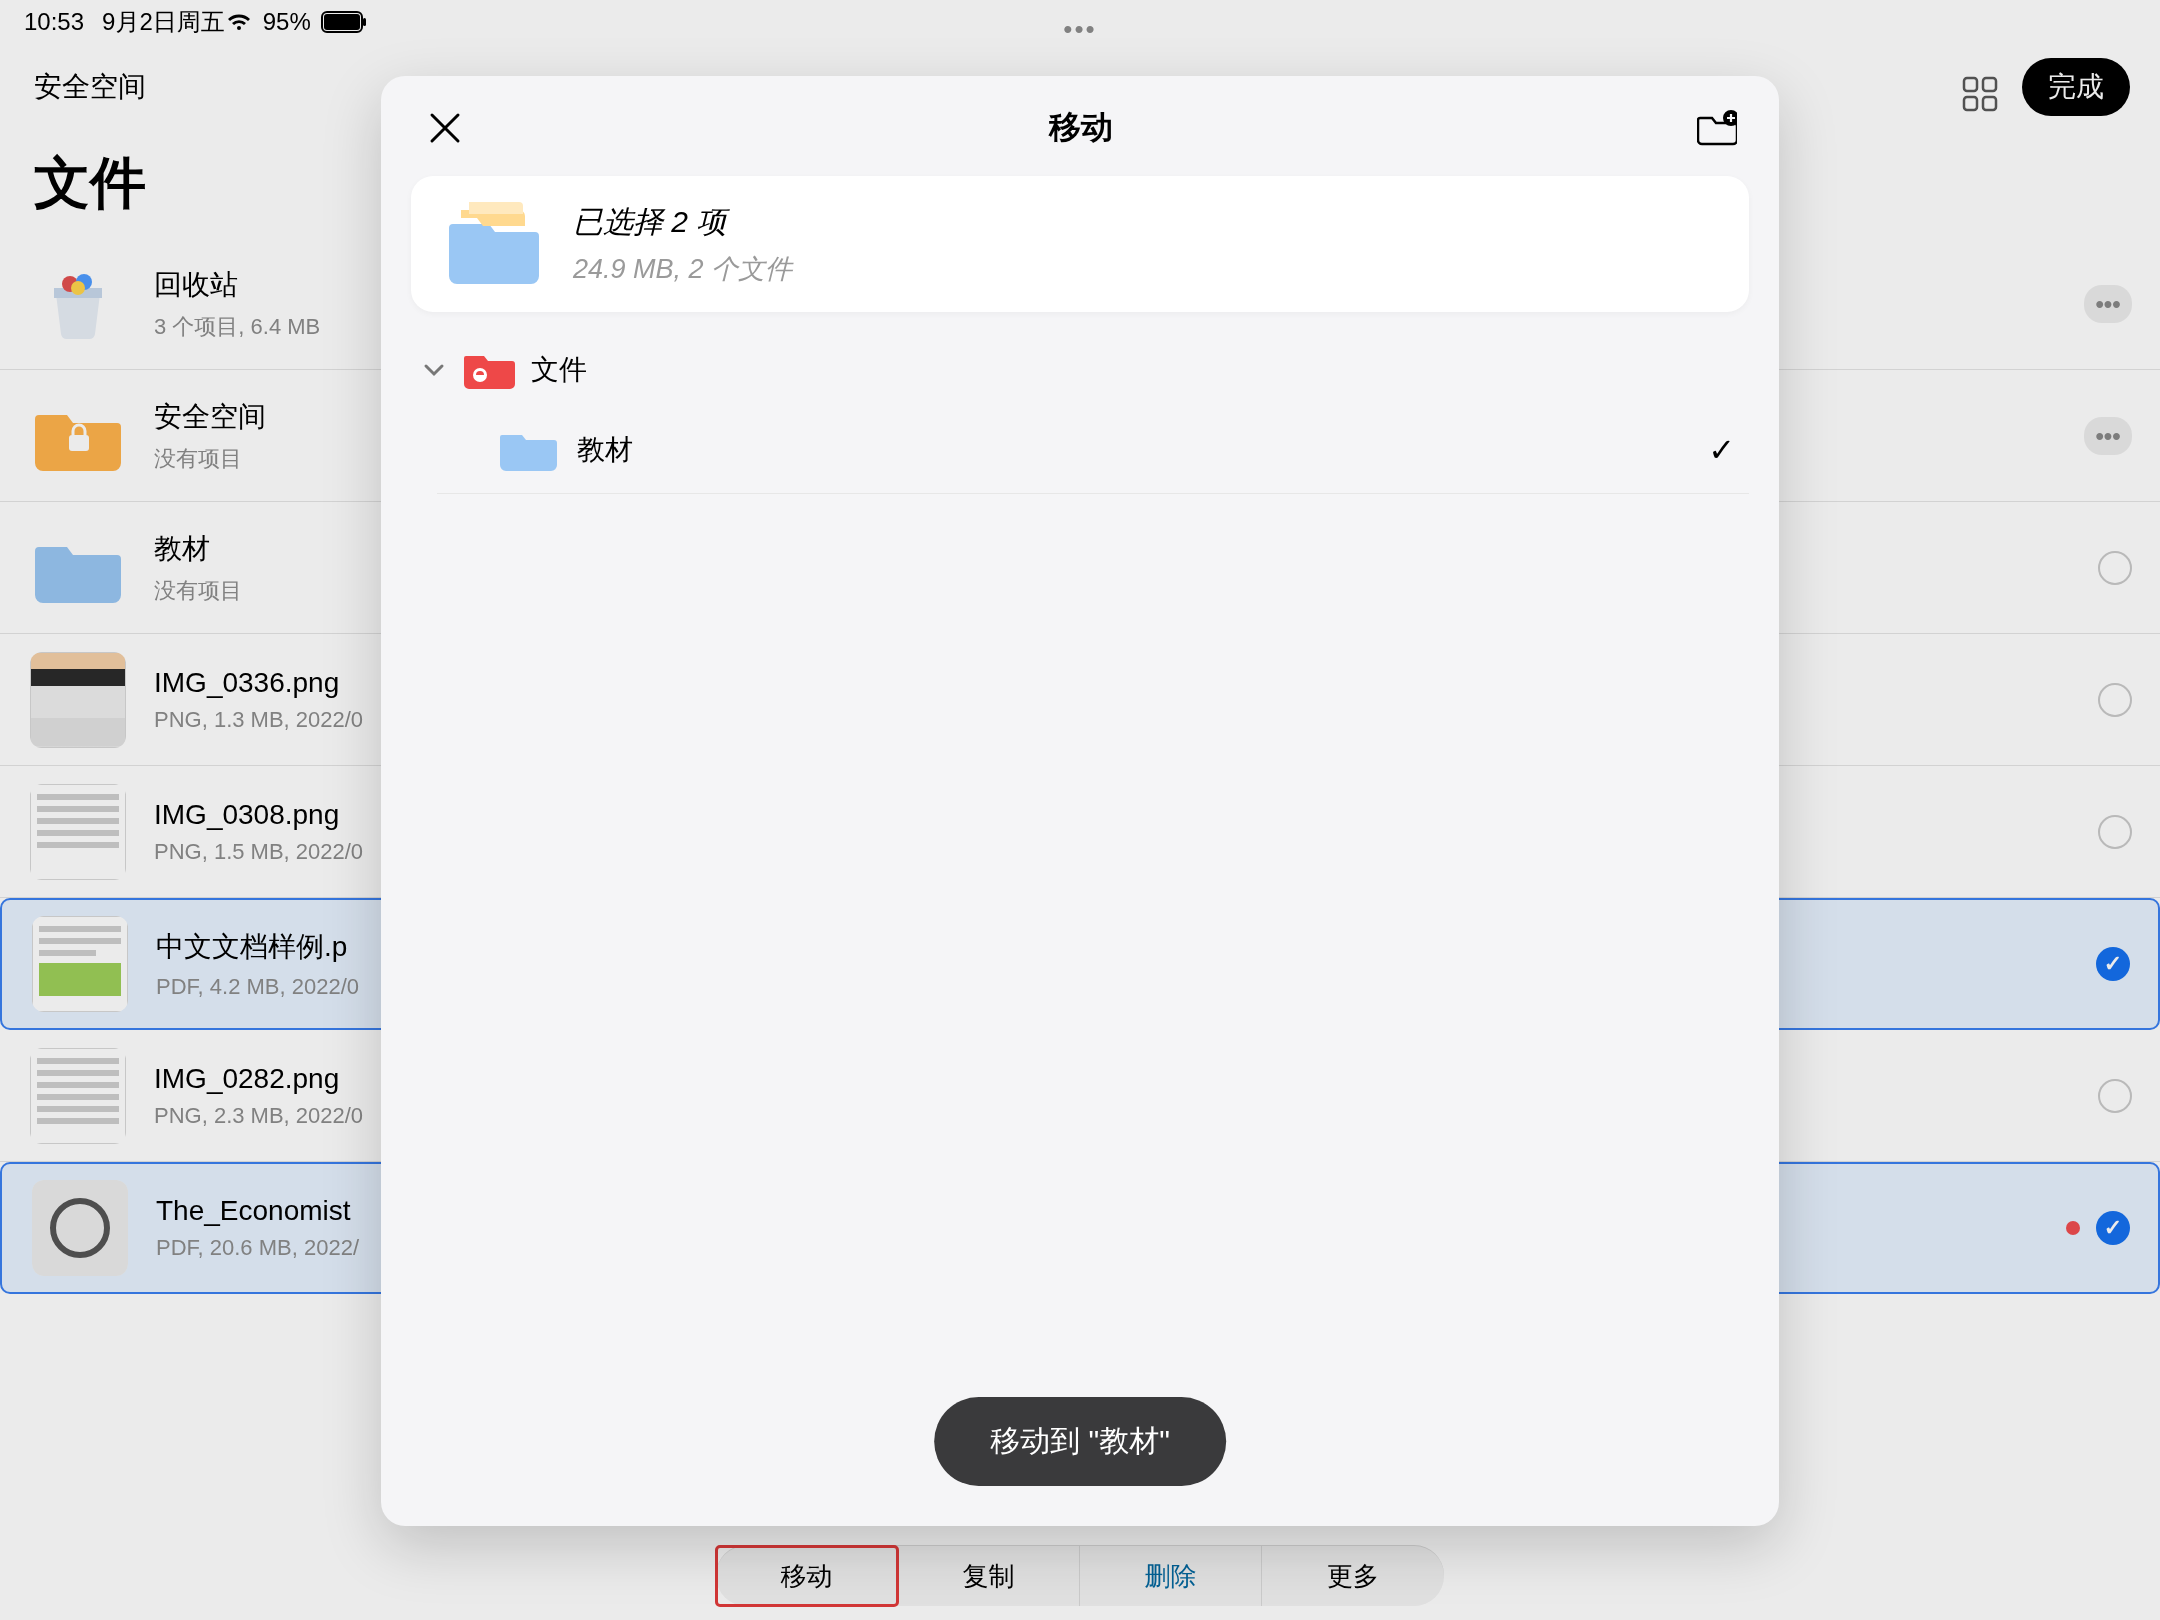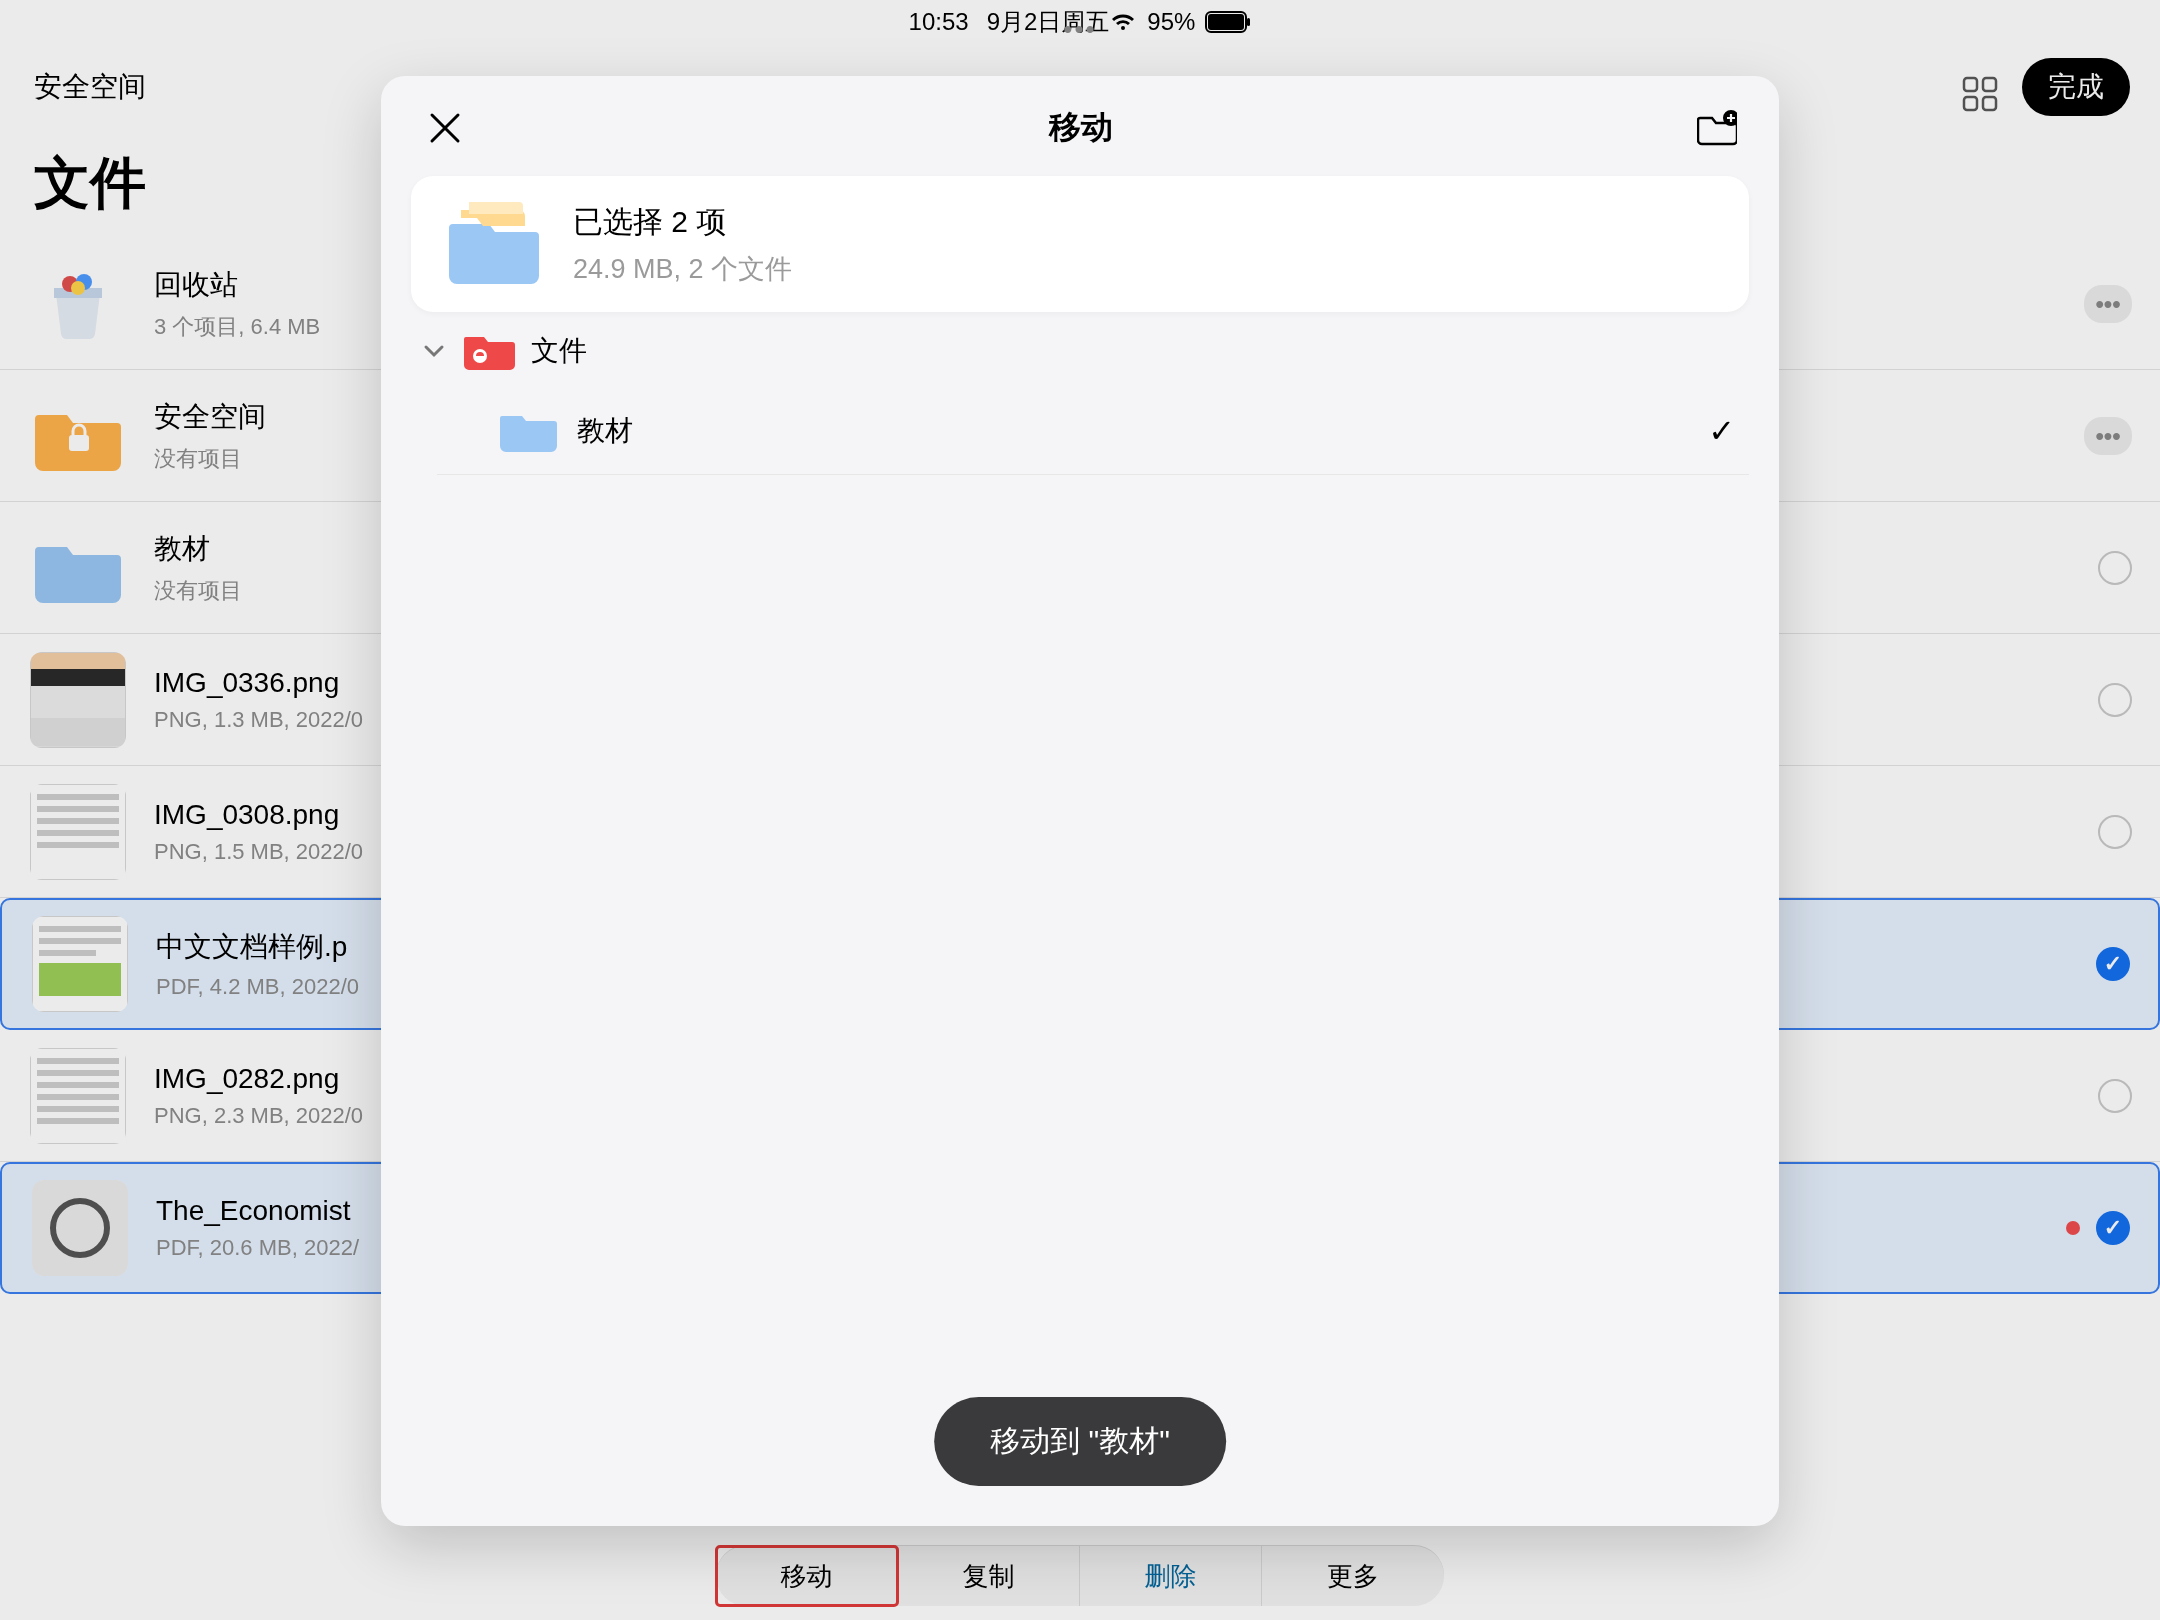--- a/index.html
+++ b/index.html
@@ -14,21 +14,21 @@
     .dim-overlay {
       position: absolute;
       inset: 0;
       background: rgba(0,0,0,0.08);
       z-index: 5;
       pointer-events: none;
     }
     
     .status-bar {
       display: flex;
-      justify-content: center;
+      justify-content: flex-start;
       align-items: center;
       padding: 8px 24px 4px 24px;
       height: 40px;
       font-size: 24px;
       font-weight: 500;
       color: #000;
     }
     .status-left { display:flex; gap: 18px; align-items: baseline;}
     .status-right { display:flex; gap: 10px; align-items: center;}
     .multi-dots {
@@ -165,27 +165,28 @@
       display:flex; align-items:center; justify-content:center;
     }
     .modal-title {
       font-size: 32px; font-weight:600; color:#000;
     }
     .new-folder-btn {
       width:44px; height:44px;
       display:flex; align-items:center; justify-content:center;
     }
     .selection-card {
-      margin: 0 30px 2px 30px;
+      margin: 0 30px 21px 30px;
       background:#fff;
       border-radius: 22px;
       display:flex;
       align-items:center;
       padding: 24px 28px;
       box-shadow: 0 2px 6px rgba(0,0,0,0.04);
+      font-style: italic;
     }
     .sel-thumb {
       width: 110px; height: 88px;
       margin-right: 24px;
     }
     .sel-title{ font-size:30px; color:#000;}
     .sel-meta{ font-size:27px; color:#9a9a9a; margin-top:8px;}
     .folder-tree {
       padding: 0 30px;
     }

